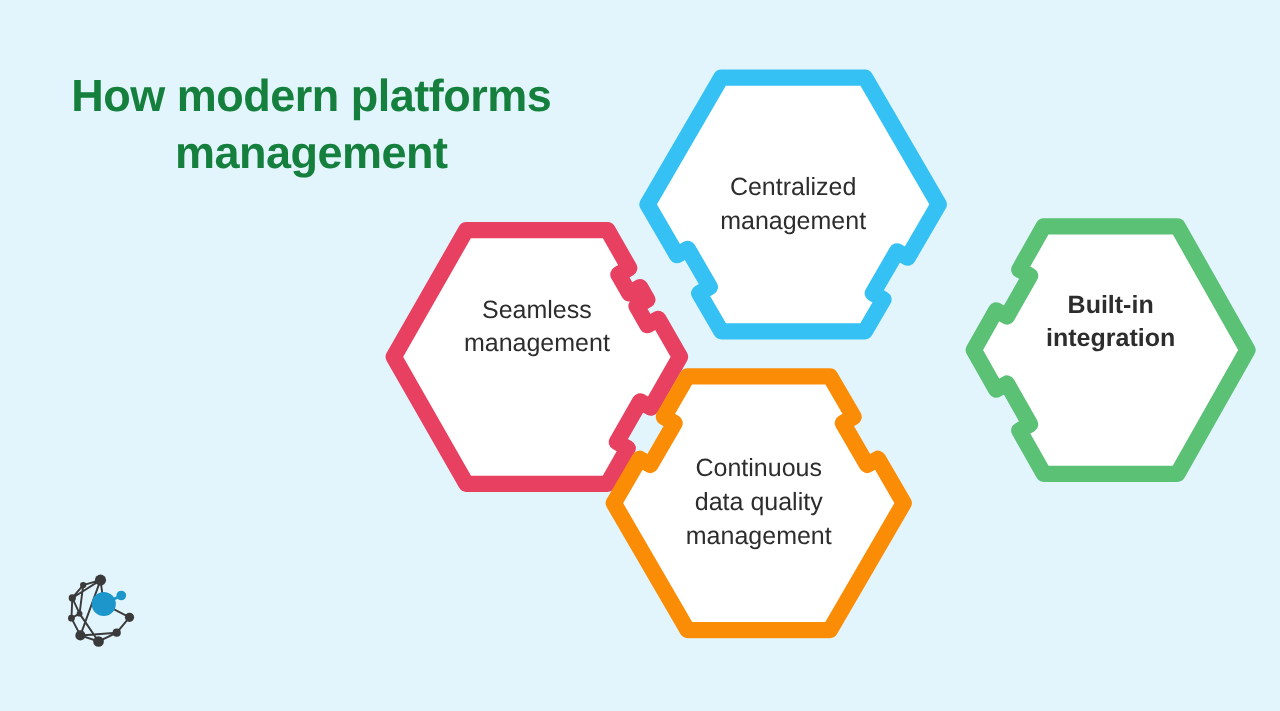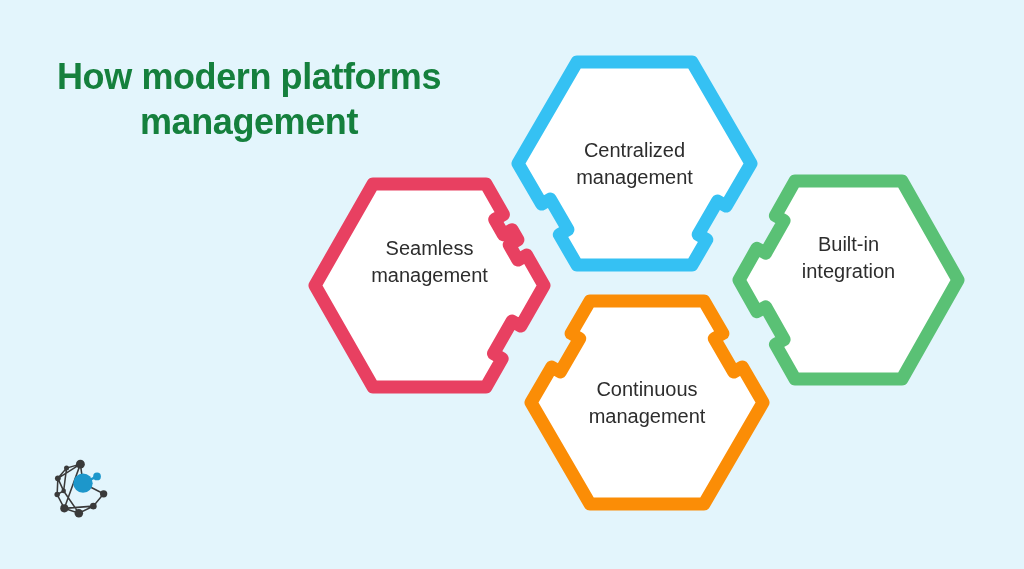--- a/index.html
+++ b/index.html
@@ -42,22 +42,22 @@
     align-items: center;
     justify-content: center;
     text-align: right;
     font-size: 20px;
     line-height: 27px;
     color: #2d2d2d;
   }
   .hex-label span { display: block; }
   .hex-blue   { left: 511px; top: 55px;  width: 247px; height: 217px; }
   .hex-red    { left: 308px; top: 177px; width: 243px; height: 169px; }
-  .hex-green  { left: 732px; top: 174px; width: 233px; height: 168px; }
-  .hex-orange { left: 524px; top: 294px; width: 246px; height: 217px; }
+  .hex-green  { left: 772px; top: 174px; width: 233px; height: 168px; font-weight: bold; }
+  .hex-orange { left: 484px; top: 294px; width: 246px; height: 217px; }
   .logo {
     position: absolute;
     left: 52px;
     top: 459px;
     width: 62px;
     height: 60px;
   }
 </style>
 </head>
 <body>
@@ -109,20 +109,21 @@
 
   <div class="hex hex-orange">
     <svg width="246" height="217" viewBox="0 0 246 217">
       <path fill="#ffffff" stroke-width="13" stroke-linejoin="round" stroke-linecap="round" d="M66,7 L180,7
                L198.9,39.5 L190.3,44.5 L209.7,78 L218.4,73 L239,108.5
                L180,210 L66,210 L7,108.5
                L27.7,73 L36.3,78 L55.7,44.5 L47.1,39.5 Z" stroke="#fb8d06"></path>
     </svg>
     <div class="hex-label">
       <span>Continuous</span>
+      <span>data quality</span>
       <span>management</span>
     </div>
   </div>
 
   <svg class="logo" viewBox="0 0 64 62">
     <path fill="none" stroke-width="1.6" d="M29.3,5.3 L15,9.4 L6,20 L5.3,36.7 L12.7,51 L27.7,56 L42.7,48.7 L53.3,36 L32,25
              M29.3,5.3 L6,20 M29.3,5.3 L32,25 M15,9.4 L12,33 L27.7,56
              M6,20 L12,33 M5.3,36.7 L12,33 M29.3,5.3 L12.7,51 M12.7,51 L42.7,48.7" stroke="#3a3a3a"></path>
     <g fill="#3a3a3a">
       <circle cx="29.3" cy="5.3" r="4.6"></circle>

